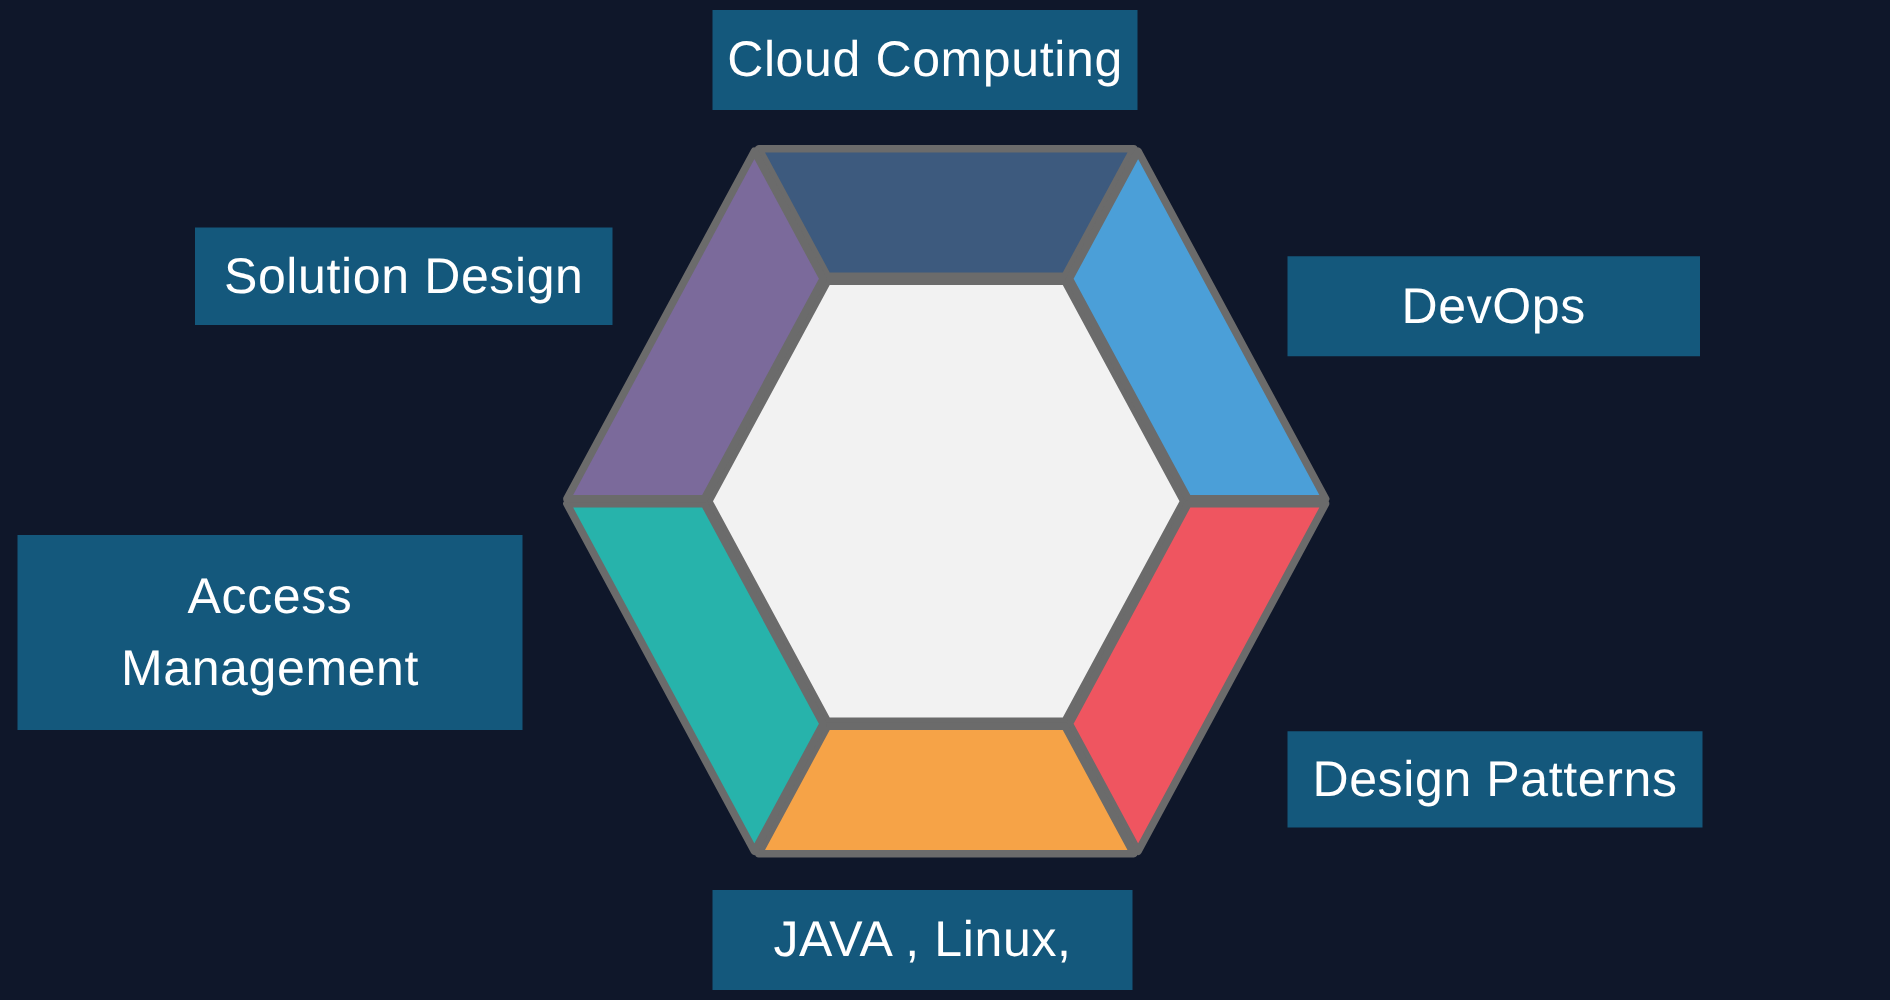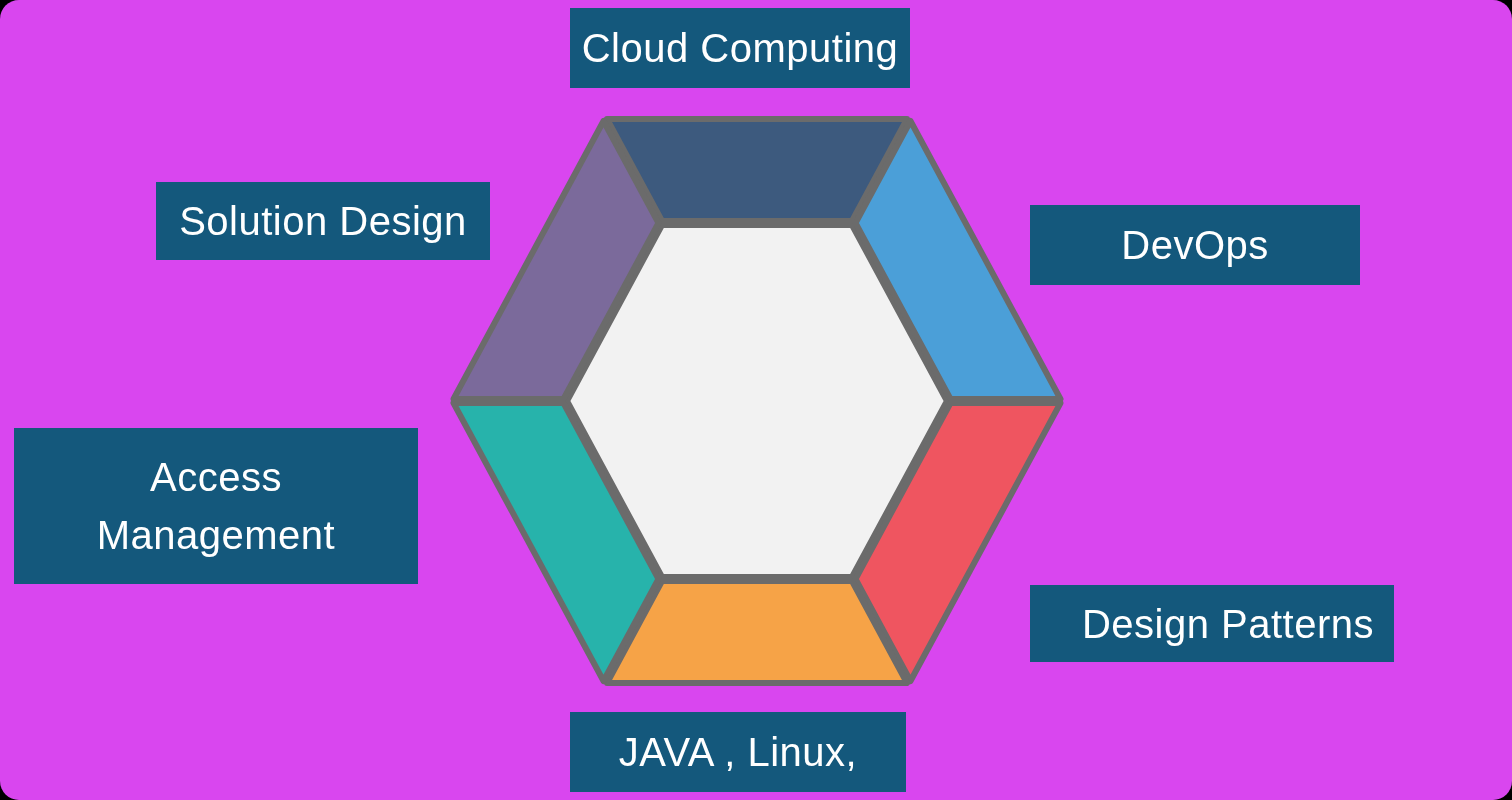--- a/index.html
+++ b/index.html
@@ -4,24 +4,23 @@
 <style>
   html, body {
     margin: 0;
     padding: 0;
     background: #000000;
   }
   #canvas {
     position: relative;
     width: 1512px;
     height: 800px;
-    background: #d946ef;
+    background: #0f172a;
     overflow: hidden;
     font-family: "Liberation Sans", sans-serif;
-    border-radius: 19px;
   }
   #hex-svg {
     position: absolute;
     left: 0;
     top: 0;
   }
   .label-box {
     position: absolute;
     background: #14587c;
     color: #ffffff;
@@ -39,21 +38,21 @@
     justify-content: center;
     gap: 14px;
     margin-left: 12px;
   }
   
   #label-cloud      { left: 570px;  top: 8px;   width: 340px; height: 80px; }
   #label-solution   { left: 156px;  top: 182px; width: 334px; height: 78px; }
   #label-devops     { left: 1030px; top: 205px; width: 330px; height: 80px; }
   #label-access     { left: 2px;    top: 428px; width: 404px; height: 156px; }
   #label-analytical { left: 1104px; top: 400px; width: 400px; height: 80px; }
-  #label-design     { left: 1030px; top: 585px; width: 332px; height: 77px; padding-left: 32px; }
+  #label-design     { left: 1030px; top: 585px; width: 332px; height: 77px; }
   #label-java       { left: 570px;  top: 712px; width: 336px; height: 80px; }
 
   .seg {
     stroke: #6b6b6b;
     stroke-width: 6;
     stroke-linejoin: round;
   }
 </style>
 </head>
 <body>

